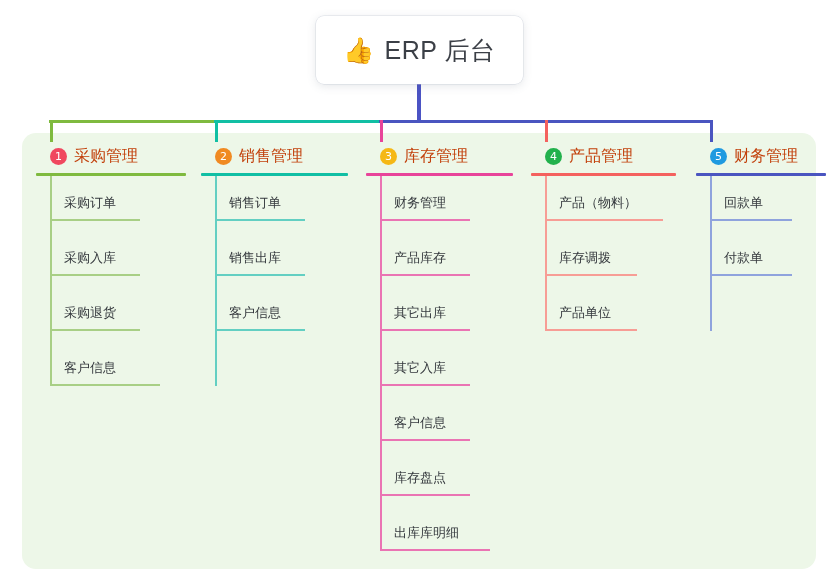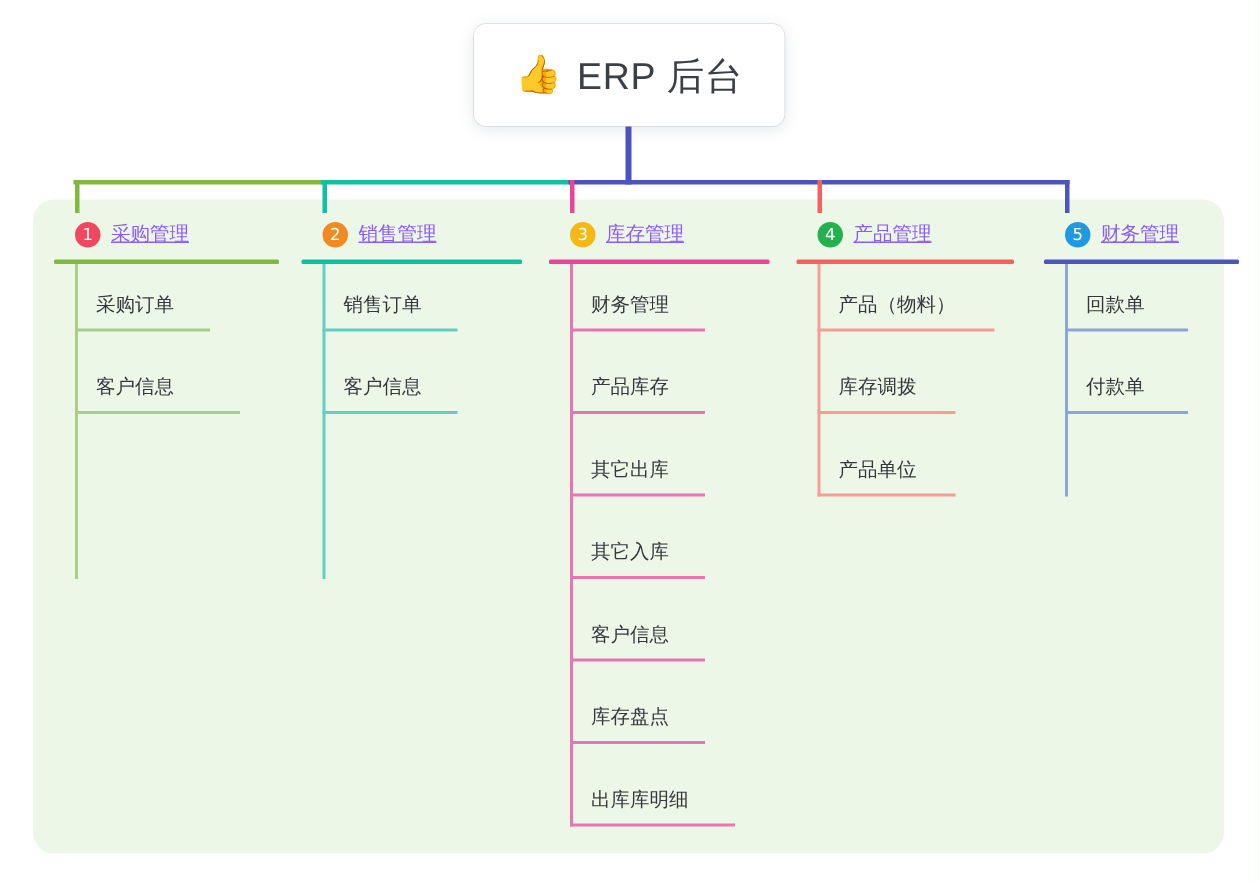--- a/index.html
+++ b/index.html
@@ -41,21 +41,21 @@
   .conn{position:absolute;}
 
   
   .branch{position:absolute;top:144px;}
   .bhead{display:flex;align-items:center;gap:7px;height:24px;padding-left:14px;}
   .badge{
     width:17px;height:17px;border-radius:50%;
     color:#fff;font-size:11px;line-height:17px;text-align:center;
     flex:0 0 auto;font-family:"DejaVu Sans",sans-serif;
   }
-  .bname{font-size:13px;color:#8b5cf6;white-space:nowrap;text-decoration:underline;}
+  .bname{font-size:16px;color:#c2410c;white-space:nowrap;}
   .bunder{height:3px;margin-top:5px;border-radius:1px;}
 
   .kids{position:relative;margin-top:0;}
   .spine{position:absolute;left:14px;top:0;width:2px;}
   .kid{position:relative;height:55px;}
   .kid-label{
     position:absolute;left:28px;top:18px;
     font-size:13px;color:#34383d;white-space:nowrap;
   }
   .kid-line{position:absolute;left:14px;top:43px;height:2px;}
@@ -91,38 +91,50 @@
           <span class="bname">采购管理</span>
         </div>
         <div class="bunder" style="width: 150px; background: rgb(127, 186, 63);"></div>
         <div class="kids" style="height: 220px;">
           <div class="spine" style="height: 210px; background: rgb(168, 207, 133);"></div>
           <div class="kid">
             <span class="kid-label">采购订单</span>
             <div class="kid-line" style="width: 90px; background: rgb(168, 207, 133);"></div>
           </div>
           <div class="kid">
+            <span class="kid-label">采购入库</span>
+            <div class="kid-line" style="width: 90px; background: rgb(168, 207, 133);"></div>
+          </div>
+          <div class="kid">
+            <span class="kid-label">采购退货</span>
+            <div class="kid-line" style="width: 90px; background: rgb(168, 207, 133);"></div>
+          </div>
+          <div class="kid">
             <span class="kid-label">客户信息</span>
             <div class="kid-line" style="width: 110px; background: rgb(168, 207, 133);"></div>
           </div>
         </div>
       </div>
       <div class="branch" style="left: 201px;">
         <div class="bhead">
           <span class="badge" style="background: rgb(240, 138, 34);">2</span>
           <span class="bname">销售管理</span>
         </div>
         <div class="bunder" style="width: 147px; background: rgb(17, 191, 164);"></div>
         <div class="kids" style="height: 220px;">
           <div class="spine" style="height: 210px; background: rgb(99, 207, 194);"></div>
           <div class="kid">
             <span class="kid-label">销售订单</span>
             <div class="kid-line" style="width: 90px; background: rgb(99, 207, 194);"></div>
           </div>
           <div class="kid">
+            <span class="kid-label">销售出库</span>
+            <div class="kid-line" style="width: 90px; background: rgb(99, 207, 194);"></div>
+          </div>
+          <div class="kid">
             <span class="kid-label">客户信息</span>
             <div class="kid-line" style="width: 90px; background: rgb(99, 207, 194);"></div>
           </div>
         </div>
       </div>
       <div class="branch" style="left: 366px;">
         <div class="bhead">
           <span class="badge" style="background: rgb(245, 184, 22);">3</span>
           <span class="bname">库存管理</span>
         </div>

